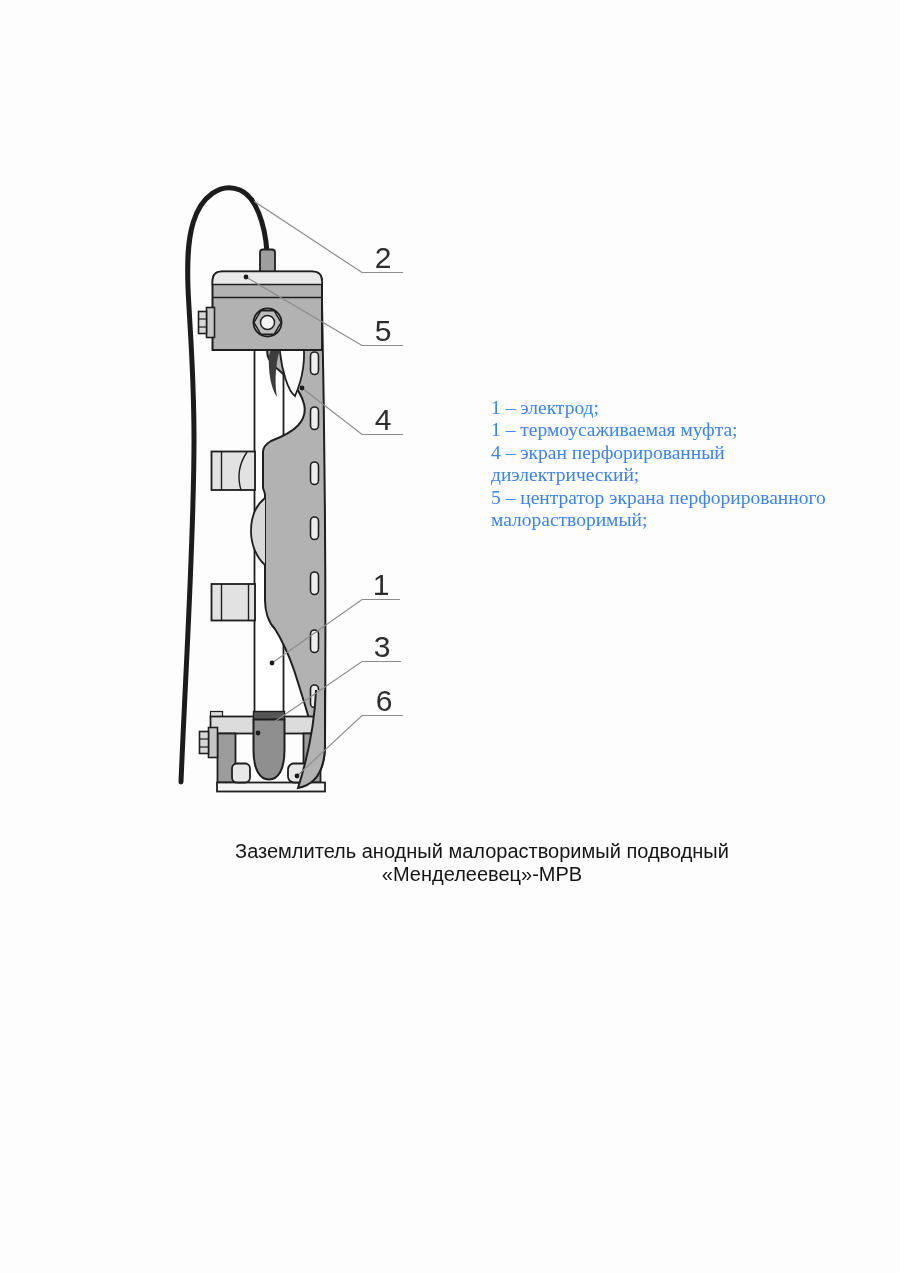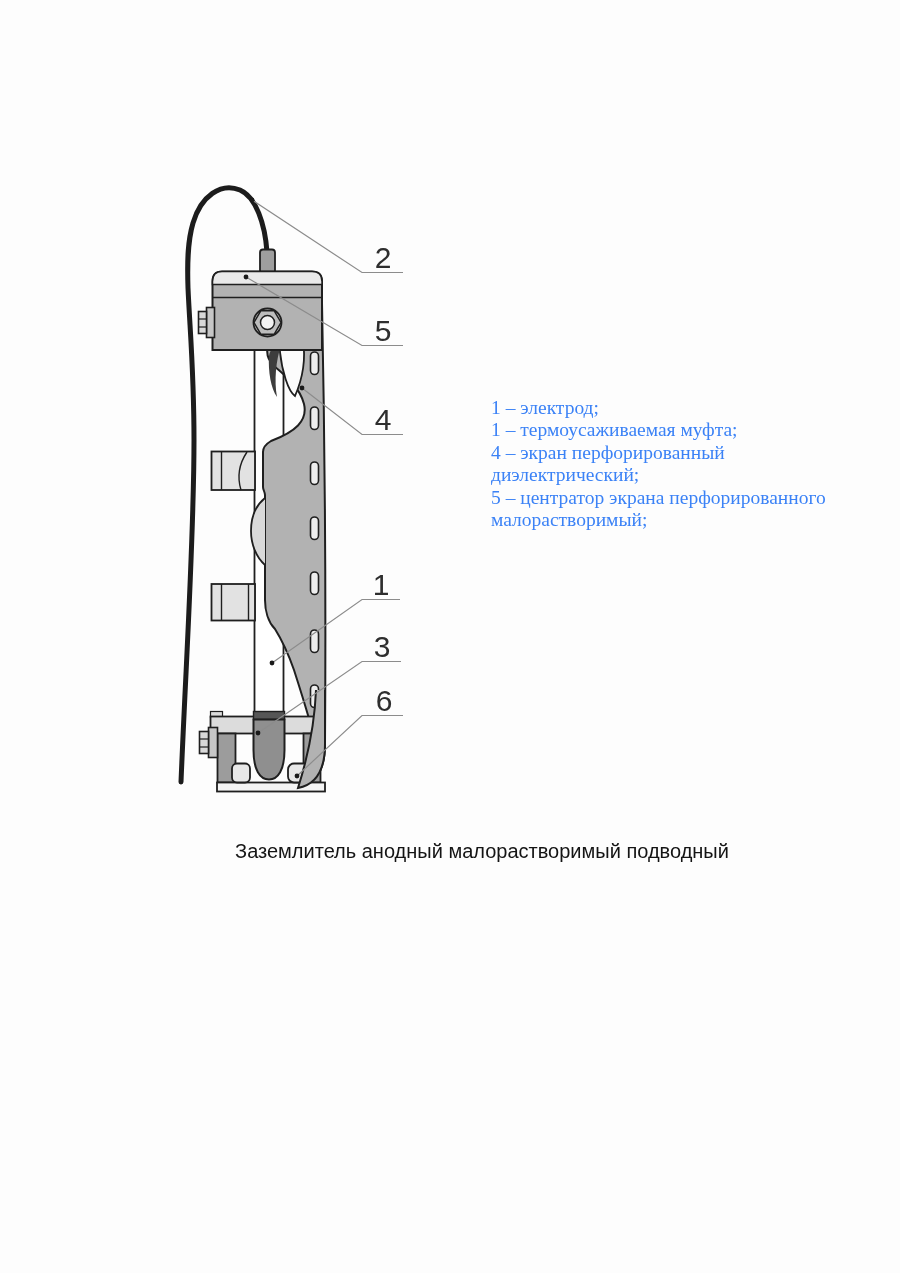--- a/index.html
+++ b/index.html
@@ -162,15 +162,16 @@
     <div>1 – электрод;</div>
     <div>1 – термоусаживаемая муфта;</div>
     <div>4 – экран перфорированный</div>
     <div>диэлектрический;</div>
     <div>5 – центратор экрана перфорированного</div>
     <div>малорастворимый;</div>
   </div>
 
   <div class="caption">
     <div>Заземлитель анодный малорастворимый подводный</div>
+    <div>«Менделеевец»-МРВ</div>
   </div>
 
 </div>
 
 </body></html>

